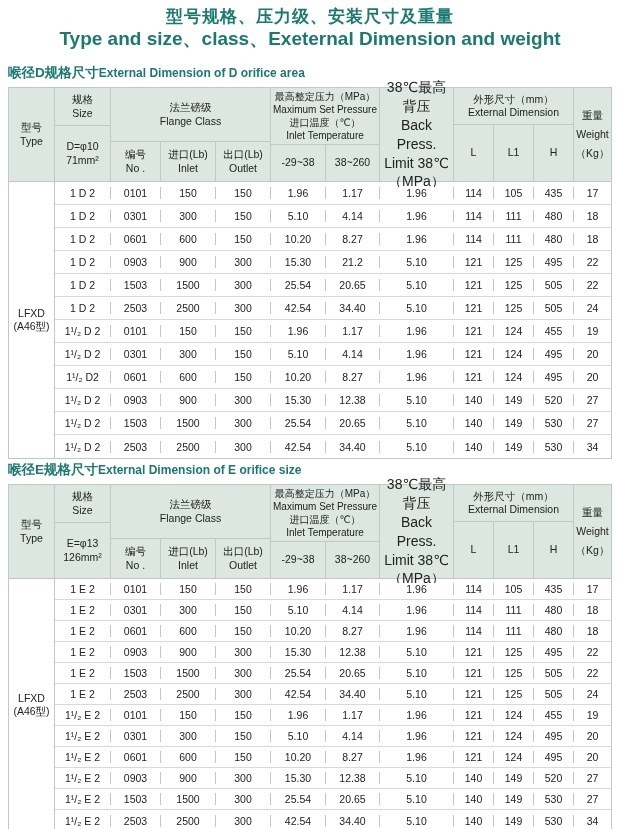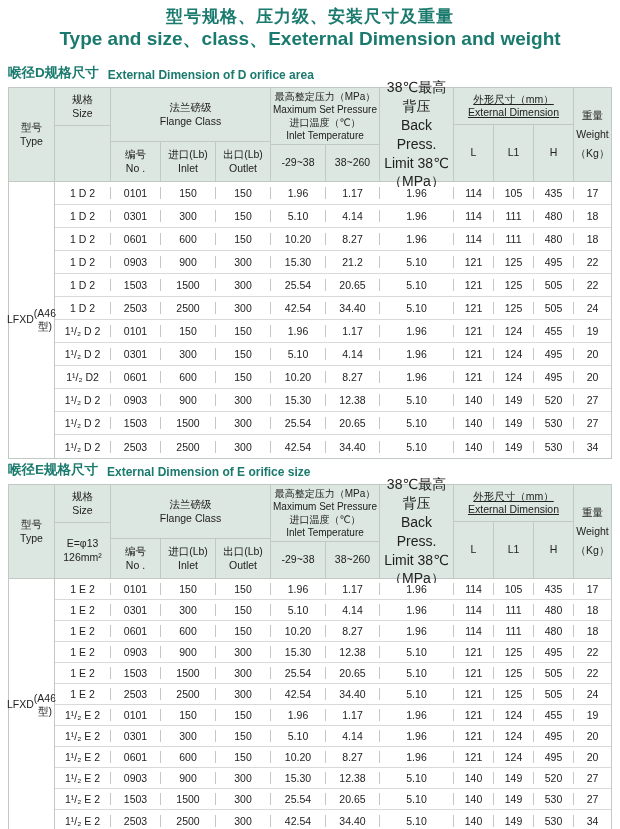--- a/index.html
+++ b/index.html
@@ -12,21 +12,21 @@
   html,body{margin:0;padding:0;background:#ffffff;}
   .page{
     width:620px;height:829px;overflow:hidden;background:#ffffff;
     font-family:"Liberation Sans","DejaVu Sans",sans-serif;color:var(--txt);
     box-sizing:border-box;
   }
   .title-block{text-align:center;padding-top:7px;}
   .title-zh{font-size:17px;font-weight:bold;color:var(--accent);letter-spacing:1px;line-height:1.2;}
   .title-en{font-size:19px;font-weight:bold;color:var(--accent);line-height:1.2;margin-top:1px;}
 
-  .section-title{margin:13px 8px 5px 8px;display:flex;align-items:flex-end;gap:9px;}
+  .section-title{margin:13px 8px 5px 8px;display:flex;align-items:center;}
   .st-zh{font-size:13.5px;font-weight:bold;color:var(--accent);white-space:nowrap;}
   .st-en{font-size:12px;font-weight:bold;color:var(--accent);white-space:nowrap;}
   .section-title-2{margin-top:2px;}
 
   .spec-table{
     margin:0 8px;width:604px;border:1px solid var(--bd);box-sizing:border-box;background:#ffffff;
   }
   
   .w-type{width:46px;} .w-size{width:56px;} .w-no{width:50px;} .w-in{width:55px;}
   .w-out{width:55px;} .w-t1{width:55px;} .w-t2{width:54px;} .w-bp{width:74px;}
@@ -37,28 +37,28 @@
   .hdr-cell{
     display:flex;flex-direction:column;align-items:center;justify-content:center;
     text-align:center;font-size:10.5px;line-height:1.28;box-sizing:border-box;
   }
   .br{border-right:1px solid var(--bd);}
   .bb{border-bottom:1px solid var(--bd);}
   .sub-row{display:flex;flex:1;}
   .size-top{height:38px;}
   .flange-top{height:54px;}
   .press-top{height:57px;font-size:10px;line-height:1.3;}
-  .dim-top{height:37px;text-decoration:underline;}
+  .dim-top{height:37px;}
   .grow{flex:1;}
   .weight-hdr div{margin:3px 0;}
   .bp-hdr{font-size:14px;line-height:1.35;}
 
   .tbody{display:flex;}
   .type-cell{
-    display:flex;flex-direction:row;align-items:center;justify-content:center;
+    display:flex;flex-direction:column;align-items:center;justify-content:center;
     font-size:10.5px;line-height:1.3;box-sizing:border-box;border-right:1px solid var(--bd);
     background:#ffffff;text-align:center;
   }
   .rows{flex:1;}
   .body-row{display:flex;border-bottom:1px solid var(--bd-light);box-sizing:border-box;align-items:center;}
   .rows .body-row:last-child{border-bottom:none;}
   .rows-d .body-row{height:23px;}
   .rows-e .body-row{height:21px;}
   .cell{
     display:flex;align-items:center;justify-content:center;text-align:center;
@@ -88,20 +88,24 @@
     <div class="thead">
       <div class="hdr-cell w-type br">
         <div>型号</div>
         <div>Type</div>
       </div>
       <div class="grp w-size br">
         <div class="hdr-cell size-top bb">
           <div>规格</div>
           <div>Size</div>
         </div>
+        <div class="hdr-cell grow">
+          <div>D=φ10</div>
+          <div>71mm²</div>
+        </div>
       </div>
       <div class="grp" style="width:160px;">
         <div class="hdr-cell flange-top bb br">
           <div>法兰磅级</div>
           <div>Flange  Class</div>
         </div>
         <div class="sub-row">
           <div class="hdr-cell w-no br">
             <div>编号</div>
             <div>No .</div>

